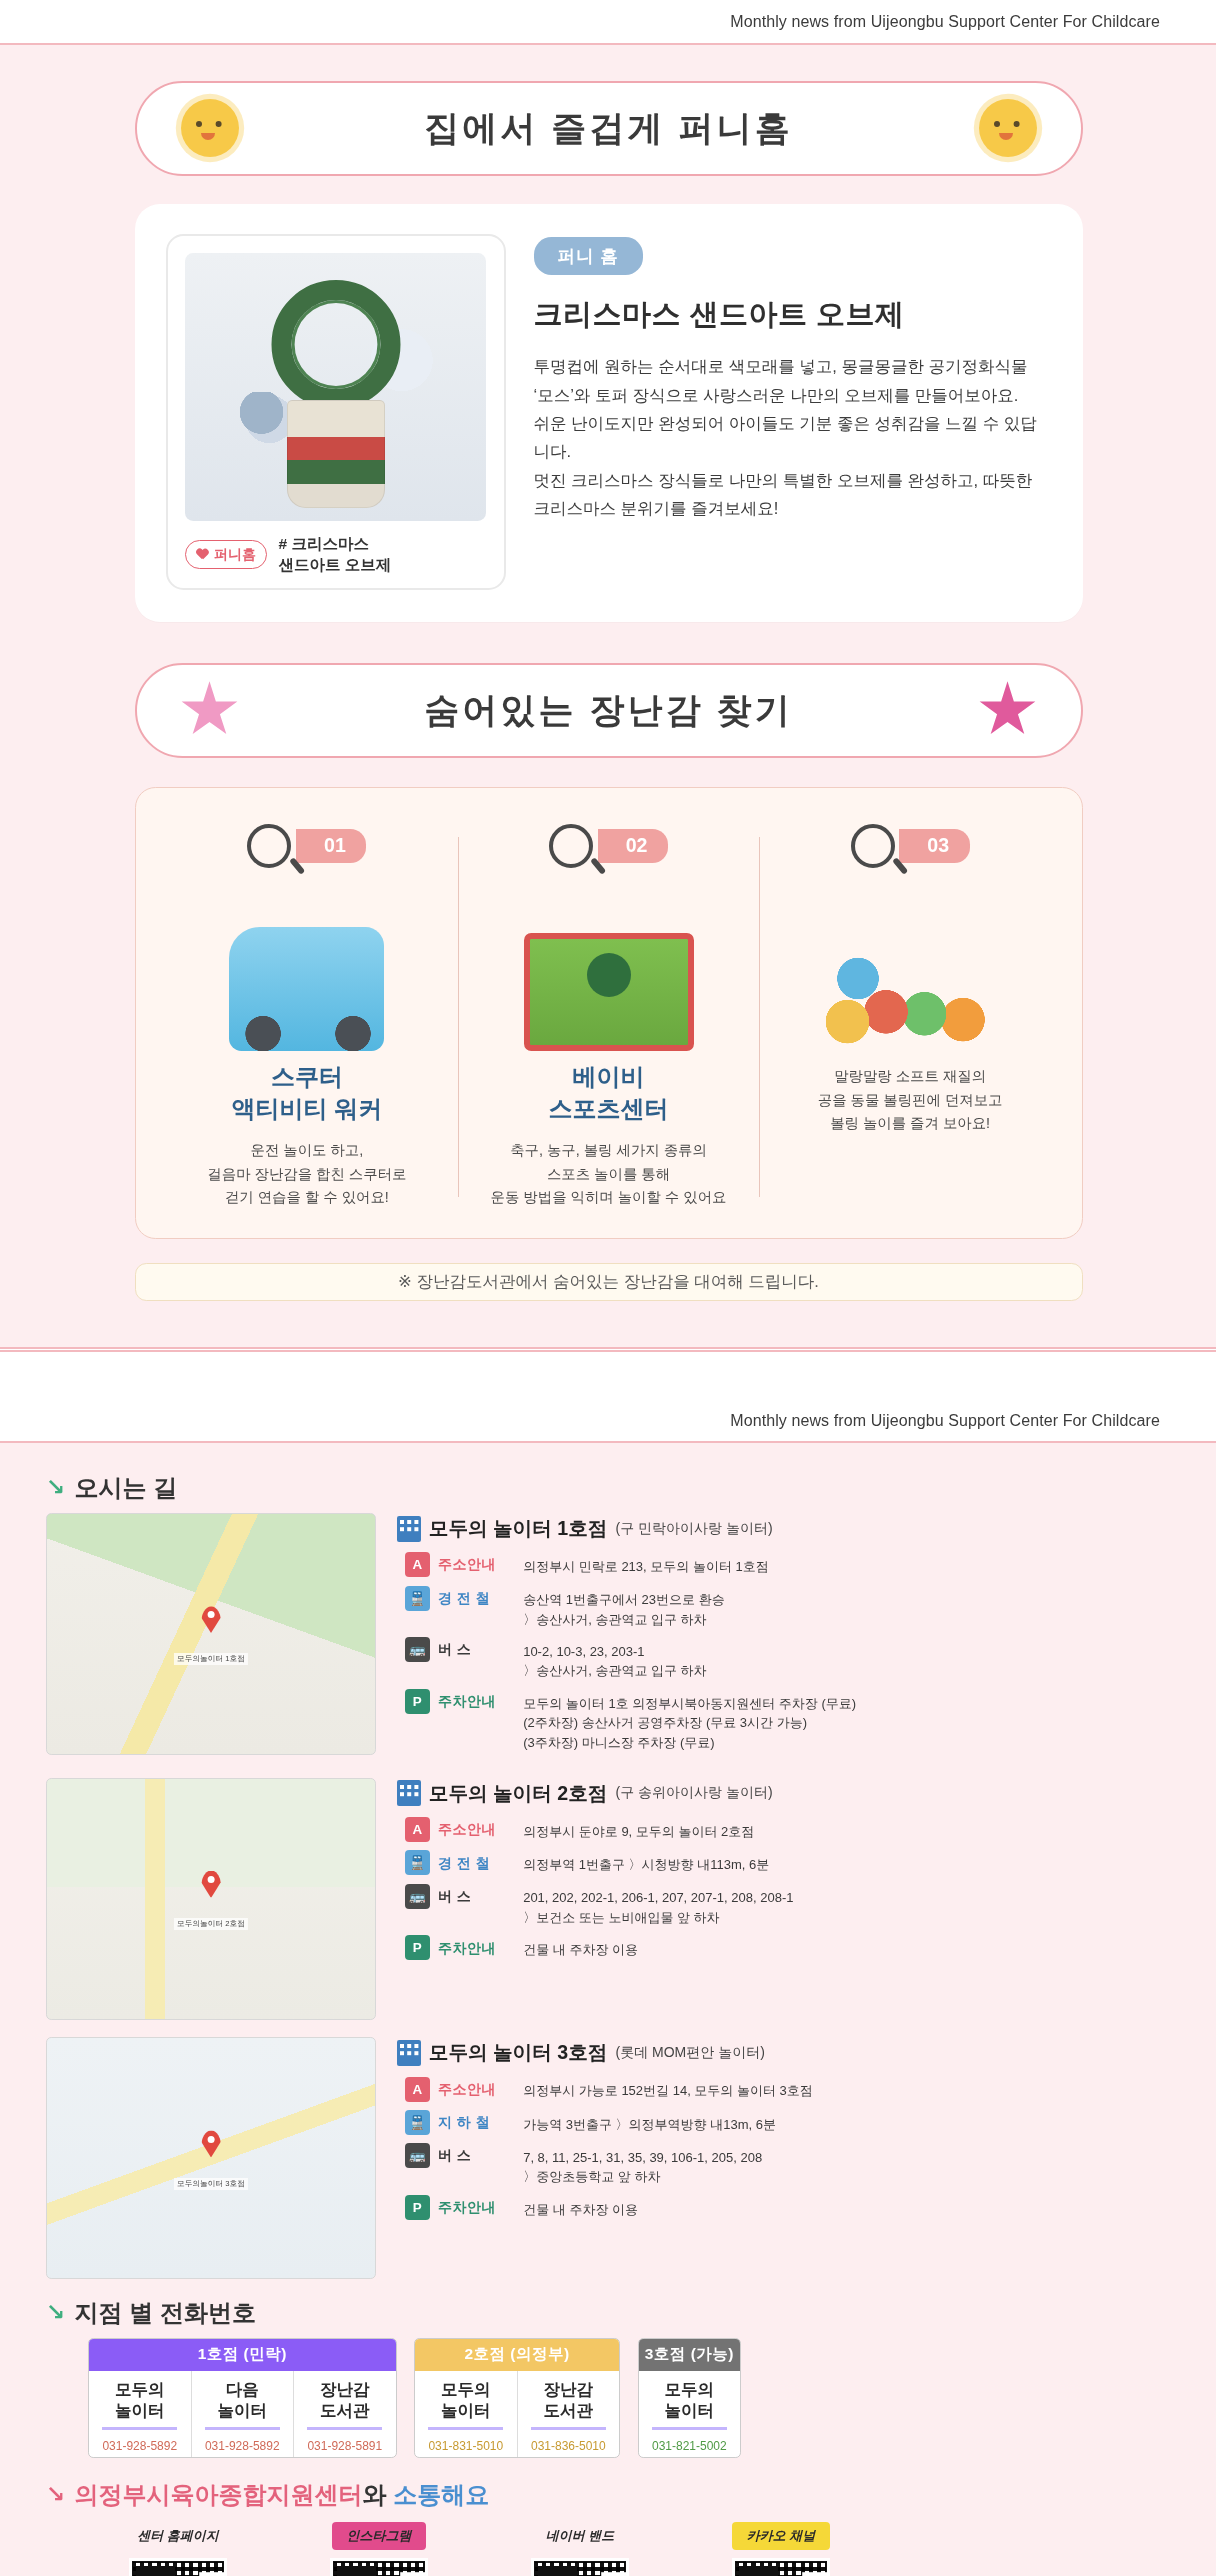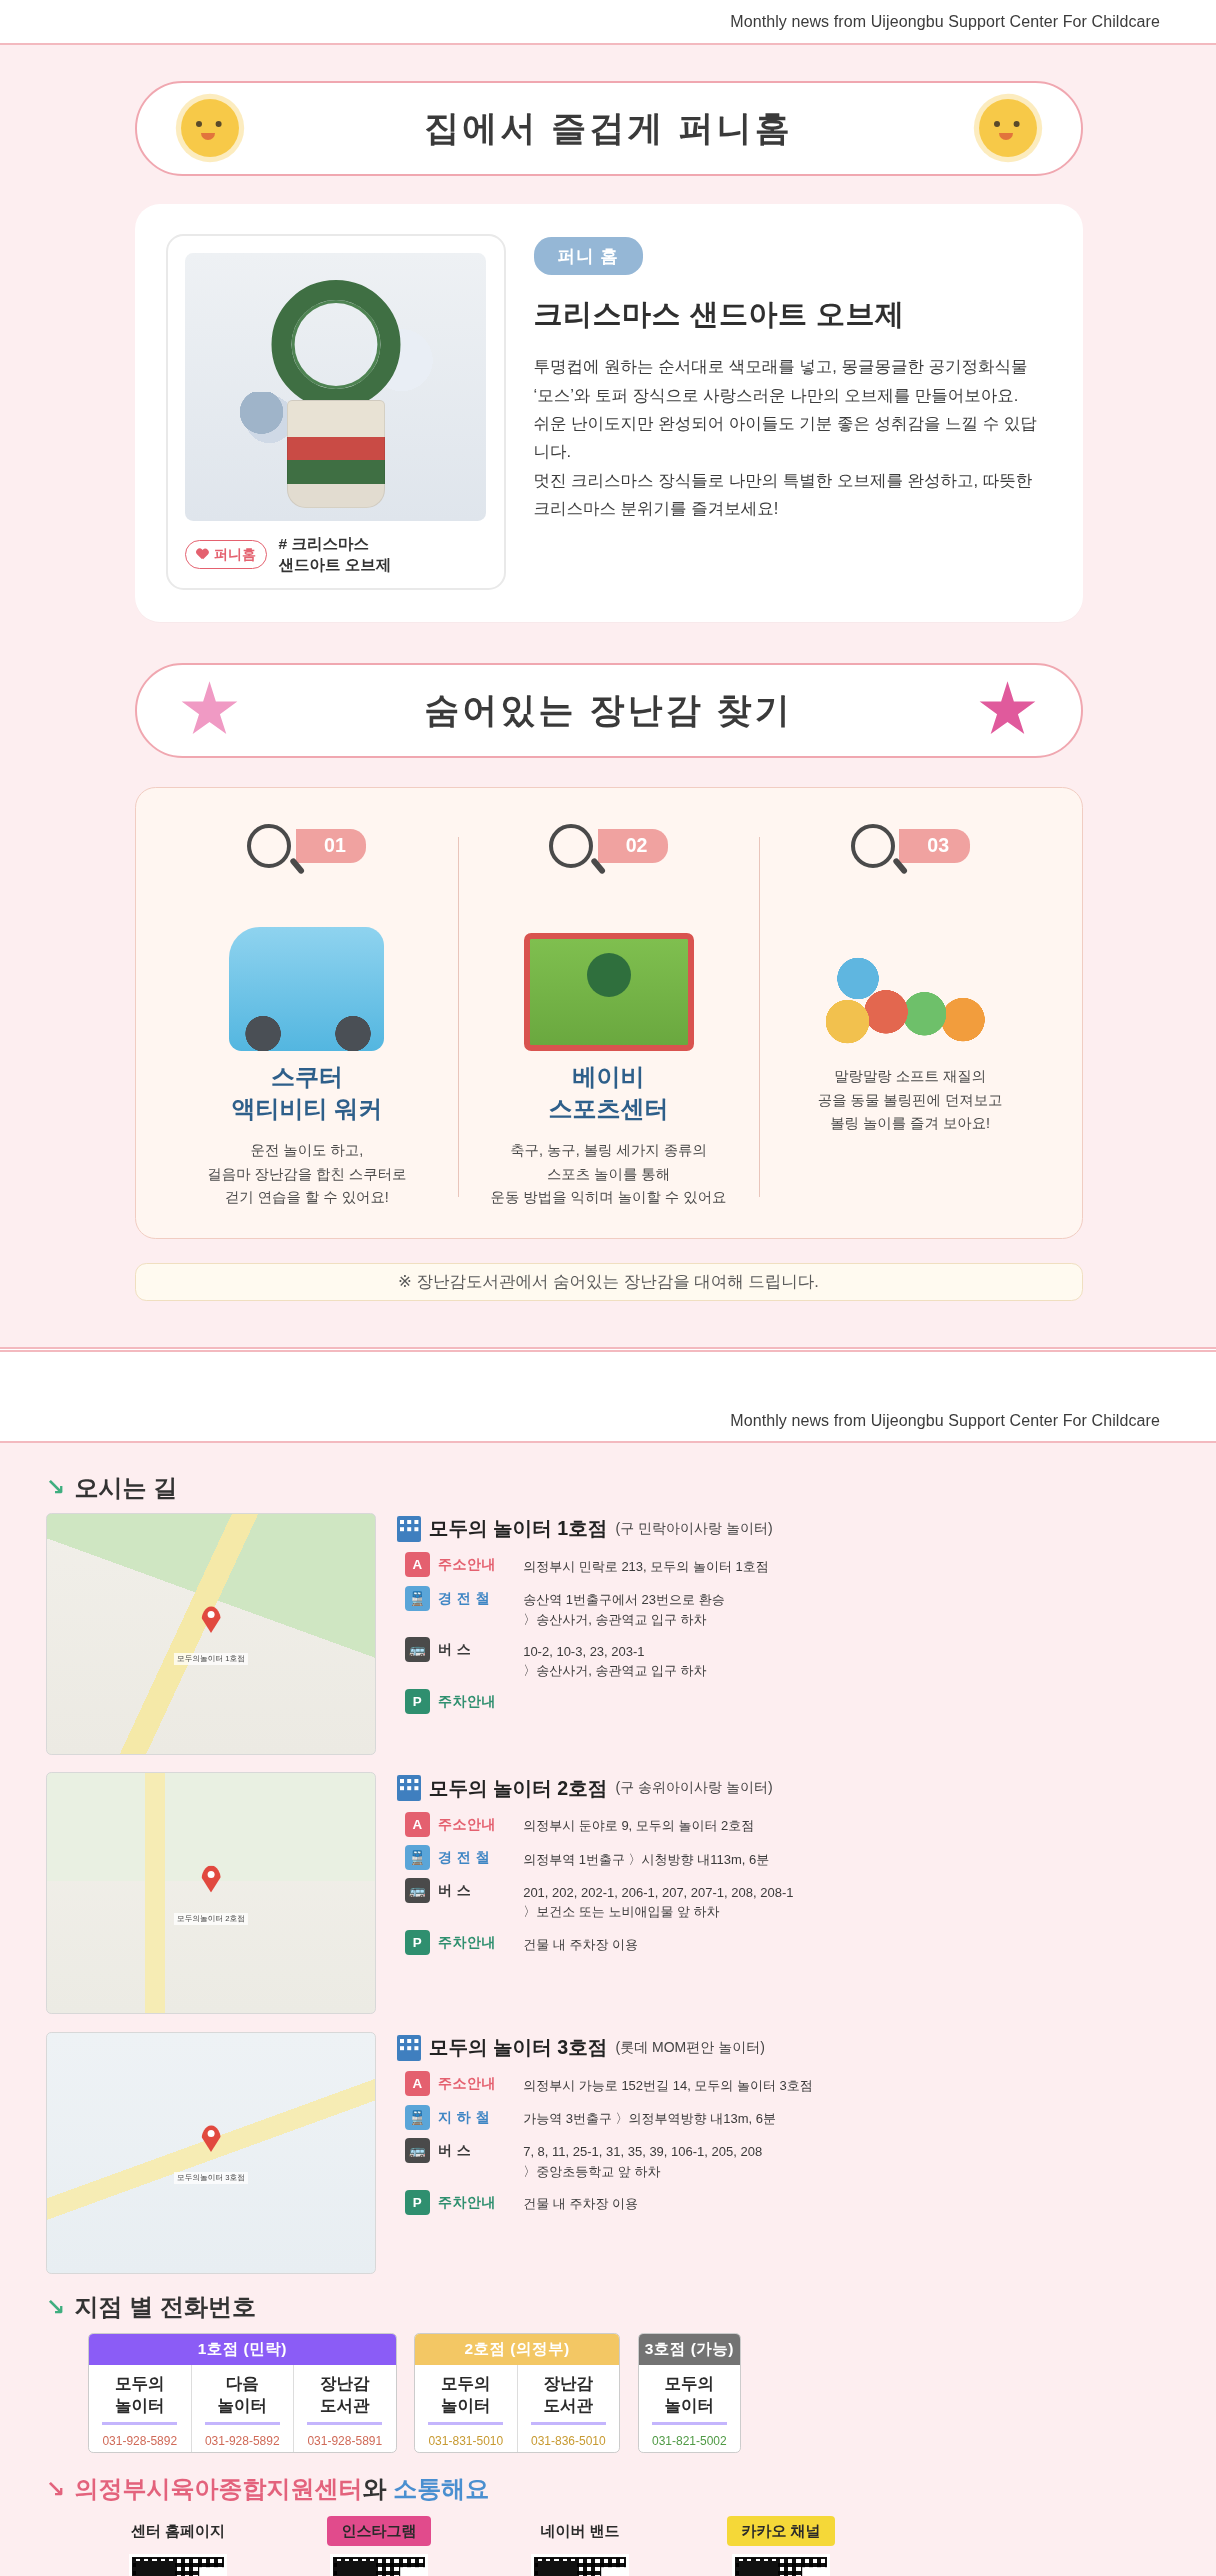--- a/index.html
+++ b/index.html
@@ -539,25 +539,26 @@
 
   
   .channels {
     display: flex;
     gap: 31px;
     margin: 11.3px 0 0 93px;
   }
   .chan { text-align: center; width: 170px; }
   .chan .lbl {
     display: inline-block;
-    font-size: 15px;
+    font-size: 13px;
     font-weight: bold;
     padding: 5.2px 14.4px;
     border-radius: 4.1px;
     color: #2a2a2a;
+    font-style: italic;
   }
   .lbl-plain { background: transparent; }
   .lbl-insta { background: #e14b8c; color: #fff; }
   .lbl-kakao { background: #f5d838; color: #3a2a00; }
   .qr {
     margin: 8.2px auto 0 auto;
     width: 98px; height: 98px;
     background:
       repeating-linear-gradient(90deg, #111 0 4.1px, #fff 4.1px 8.2px),
       repeating-linear-gradient(0deg, #111 0 4.1px, #fff 4.1px 8.2px);
@@ -725,20 +726,23 @@
             </span>
           <span class="info-label l-bus">버      스</span>
           <span class="info-text" style="white-space:pre-line">10-2, 10-3, 23, 203-1
 〉송산사거, 송관역교 입구 하차</span>
         </div>
         <div class="info-line">
           <span class="info-ico ico-park">
               <span>P</span>
             </span>
           <span class="info-label l-park">주차안내</span>
+          <span class="info-text" style="white-space:pre-line">모두의 놀이터 1호 의정부시북아동지원센터 주차장 (무료)
+(2주차장) 송산사거 공영주차장 (무료 3시간 가능)
+(3주차장) 마니스장 주차장 (무료)</span>
         </div>
       </div>
     </div>
 
     <div class="loc-row">
       <div class="map m2">
         <div class="pin"></div>
         <div class="caption">모두의놀이터 2호점</div>
       </div>
       <div class="loc-info">

